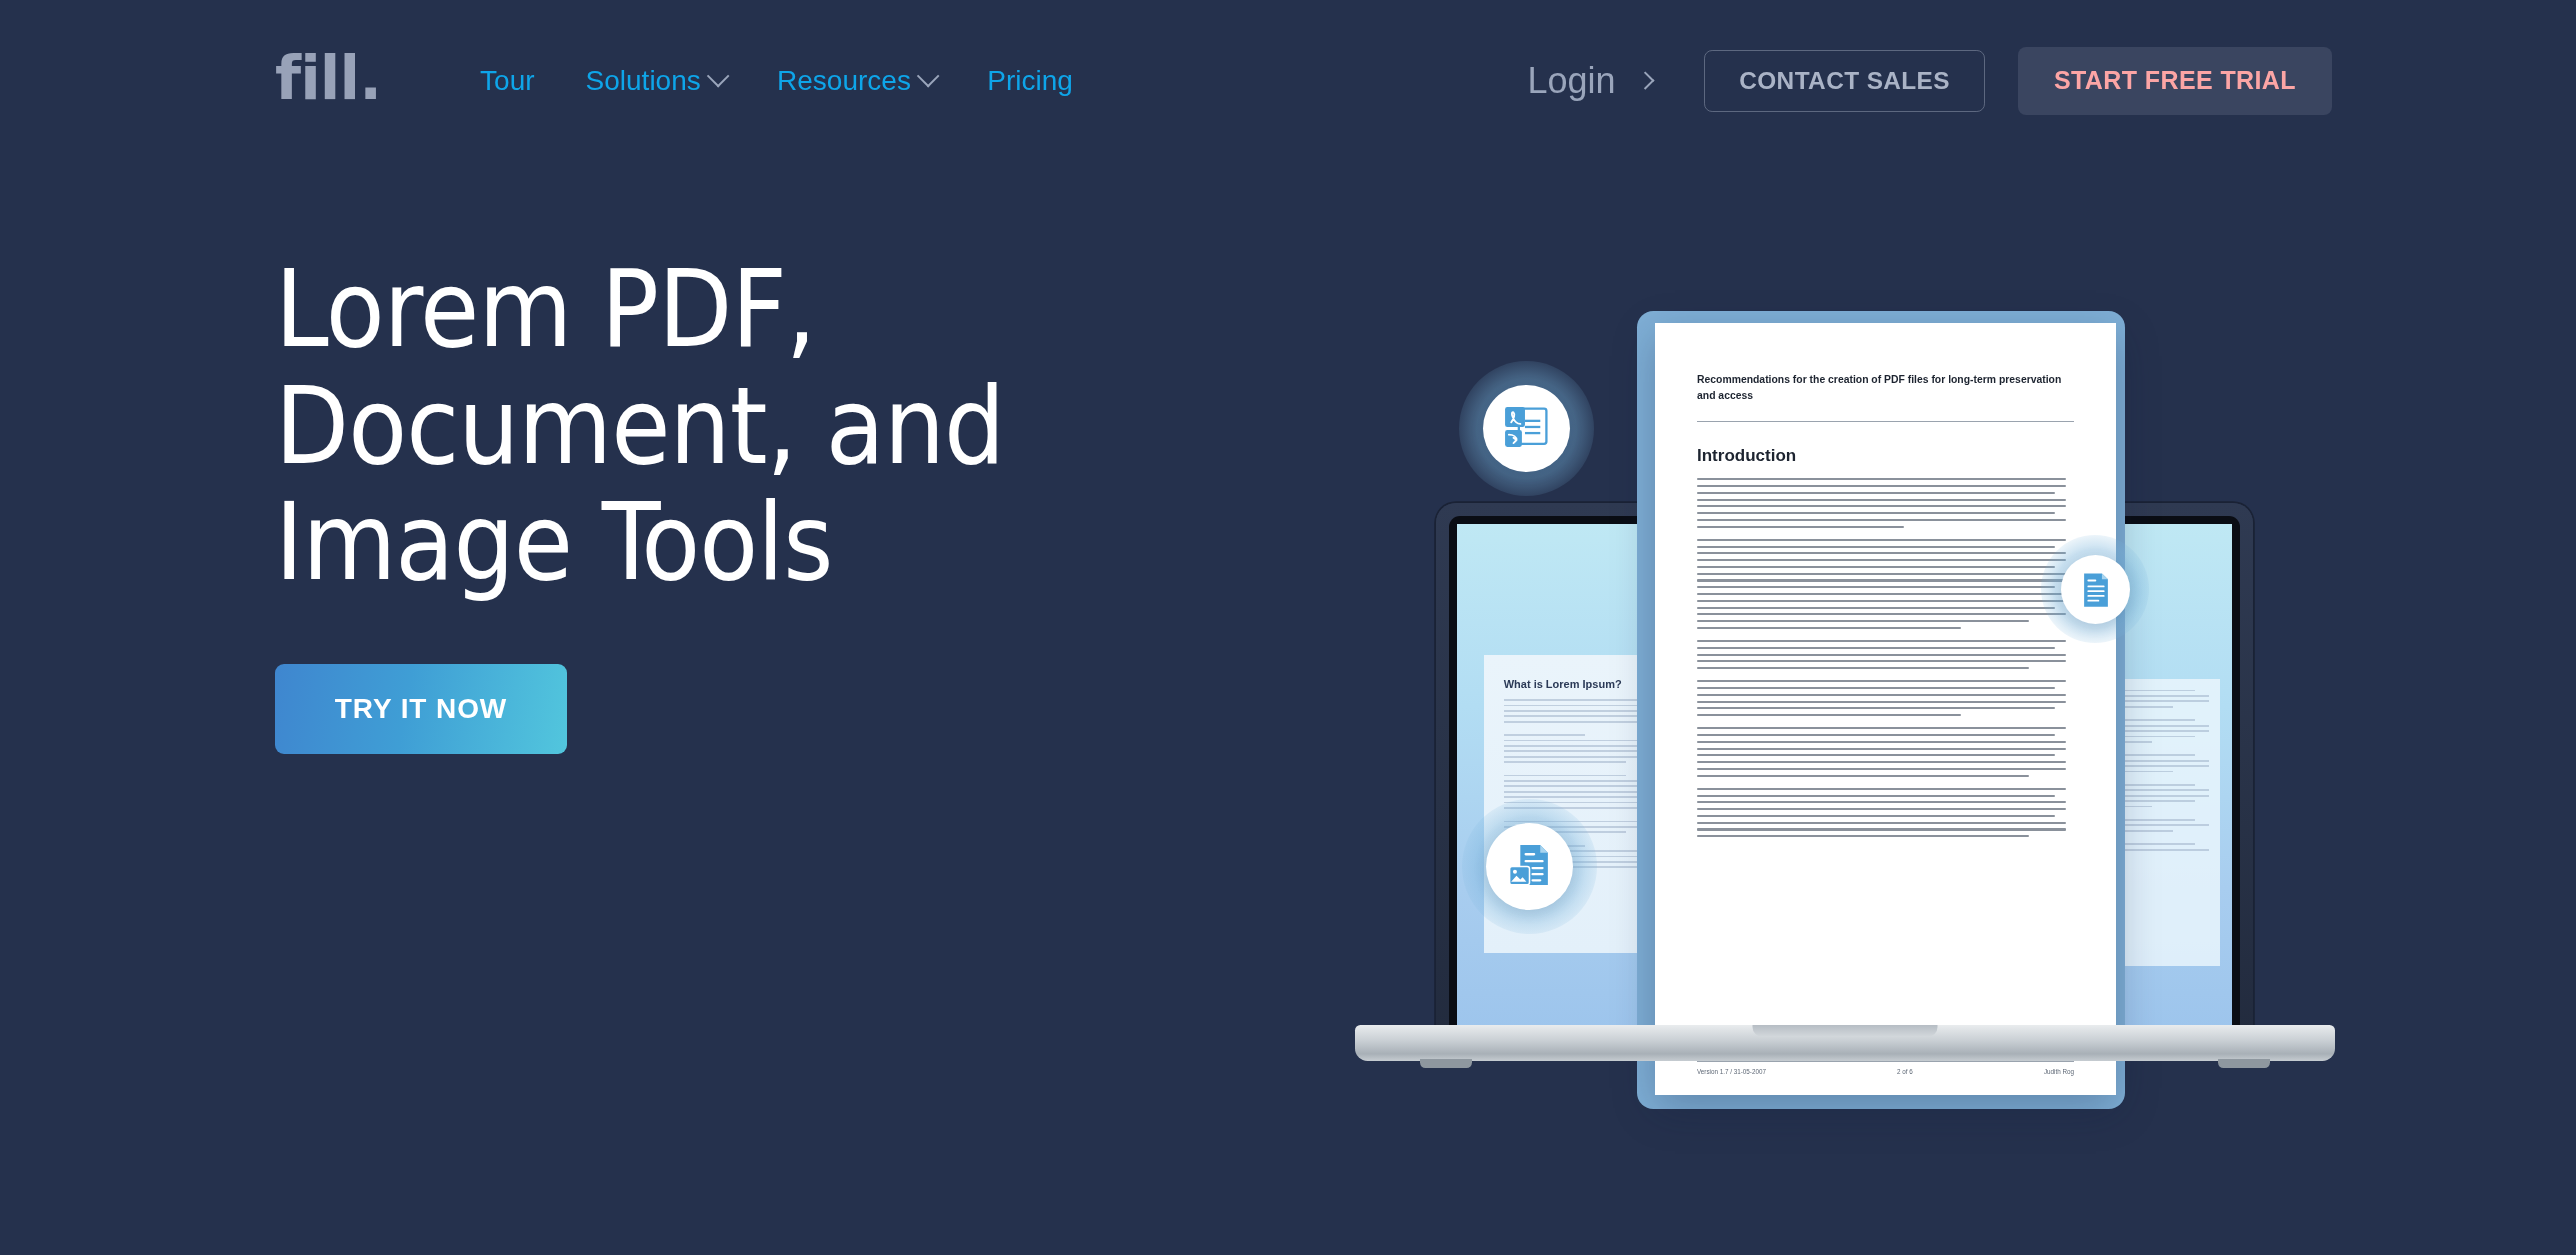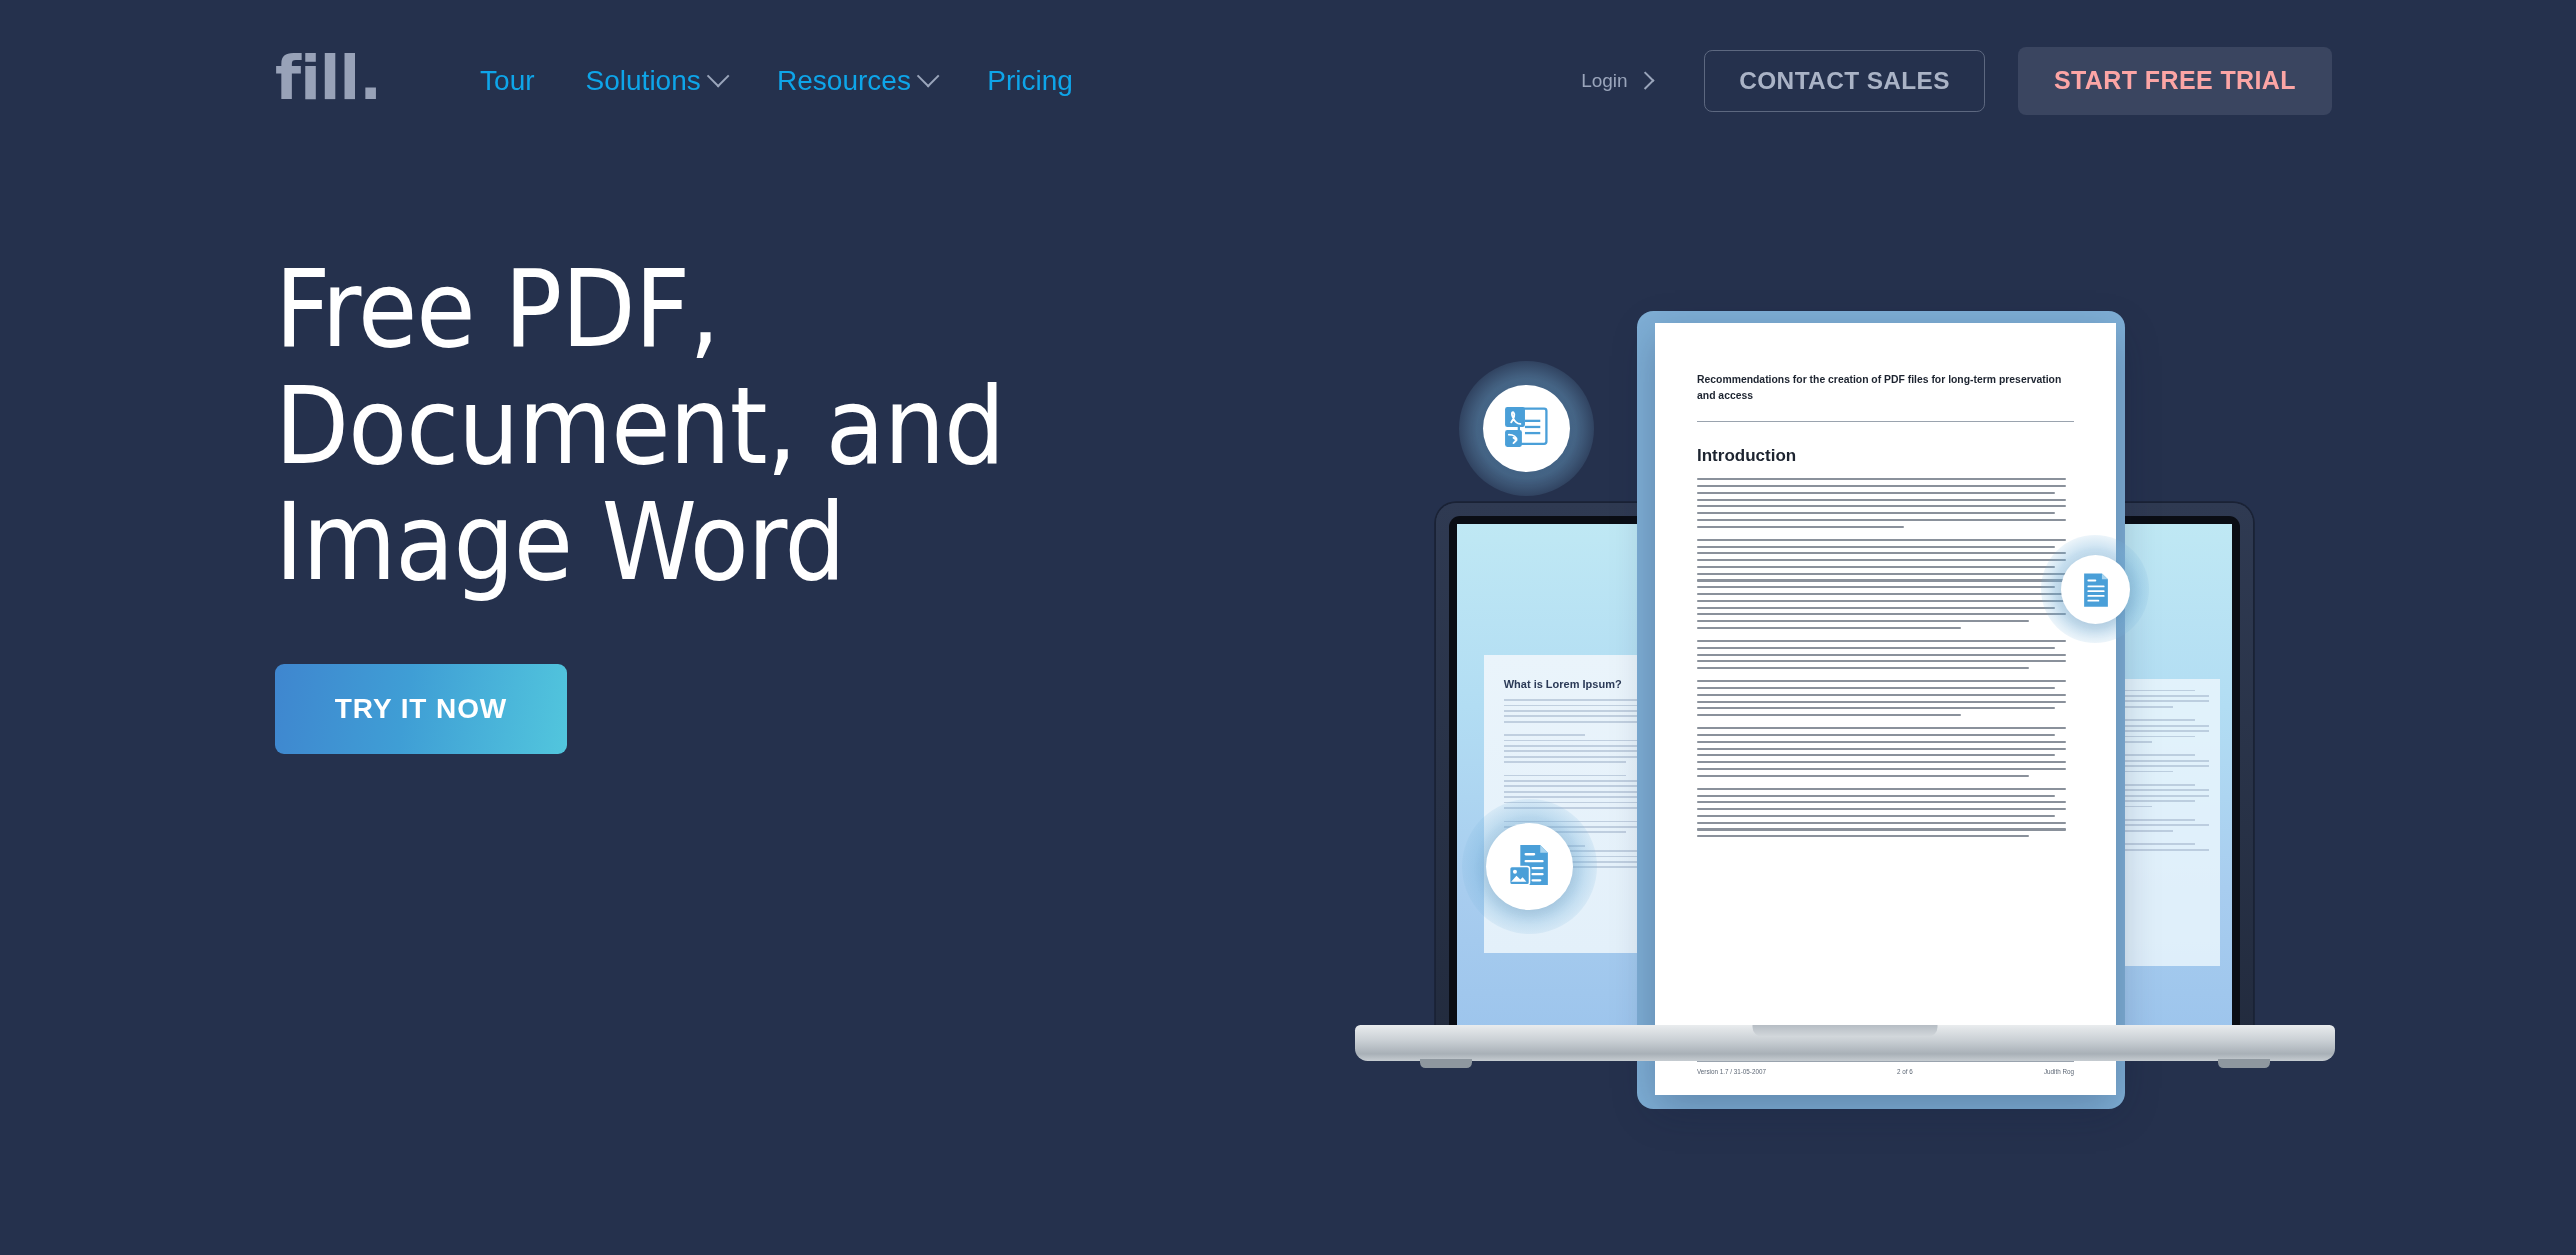--- a/index.html
+++ b/index.html
@@ -40,22 +40,22 @@
   .chev {
     display: inline-block; width: 16.3px; height: 16.3px;
     border-right: 2.7px solid #9aa5bb; border-bottom: 2.7px solid #9aa5bb;
     transform: rotate(45deg) translate(-2.7px,-2.7px);
   }
   .header-right {
     margin-left: auto;
     display: flex; align-items: center; gap: 33px;
   }
   .login {
-    font-size: 19px; color: #9aa5bb; cursor: pointer;
-    display: flex; align-items: center; gap: 11px; white-space: nowrap;
+    font-size: 36px; color: #9aa5bb; cursor: pointer;
+    display: flex; align-items: center; gap: 23px; white-space: nowrap;
     margin-right: 20px;
   }
   .chev-right {
     display: inline-block; width: 12.6px; height: 12.6px;
     border-right: 2.7px solid #9aa5bb; border-top: 2.7px solid #9aa5bb;
     transform: rotate(45deg);
   }
   .btn-outline {
     border: 1.8px solid #5d6880; border-radius: 8.1px;
     color: #aab3c6; background: transparent;
@@ -246,21 +246,21 @@
       <div class="login">
         <span>Login</span>
         <span class="chev-right"></span>
       </div>
       <button class="btn-outline">CONTACT SALES</button>
       <button class="btn-solid">START FREE TRIAL</button>
     </div>
   </div>
 
   <div class="hero-left">
-    <h1 class="headline">Free PDF, Document, and Image Word</h1>
+    <h1 class="headline">Lorem PDF, Document, and Image Tools</h1>
     <button class="cta">TRY IT NOW</button>
   </div>
 
   <div class="illus">
 
     <div class="laptop-lid">
       <div class="laptop-bezel">
         <div class="screen">
 
           <div class="bg-page-left">

